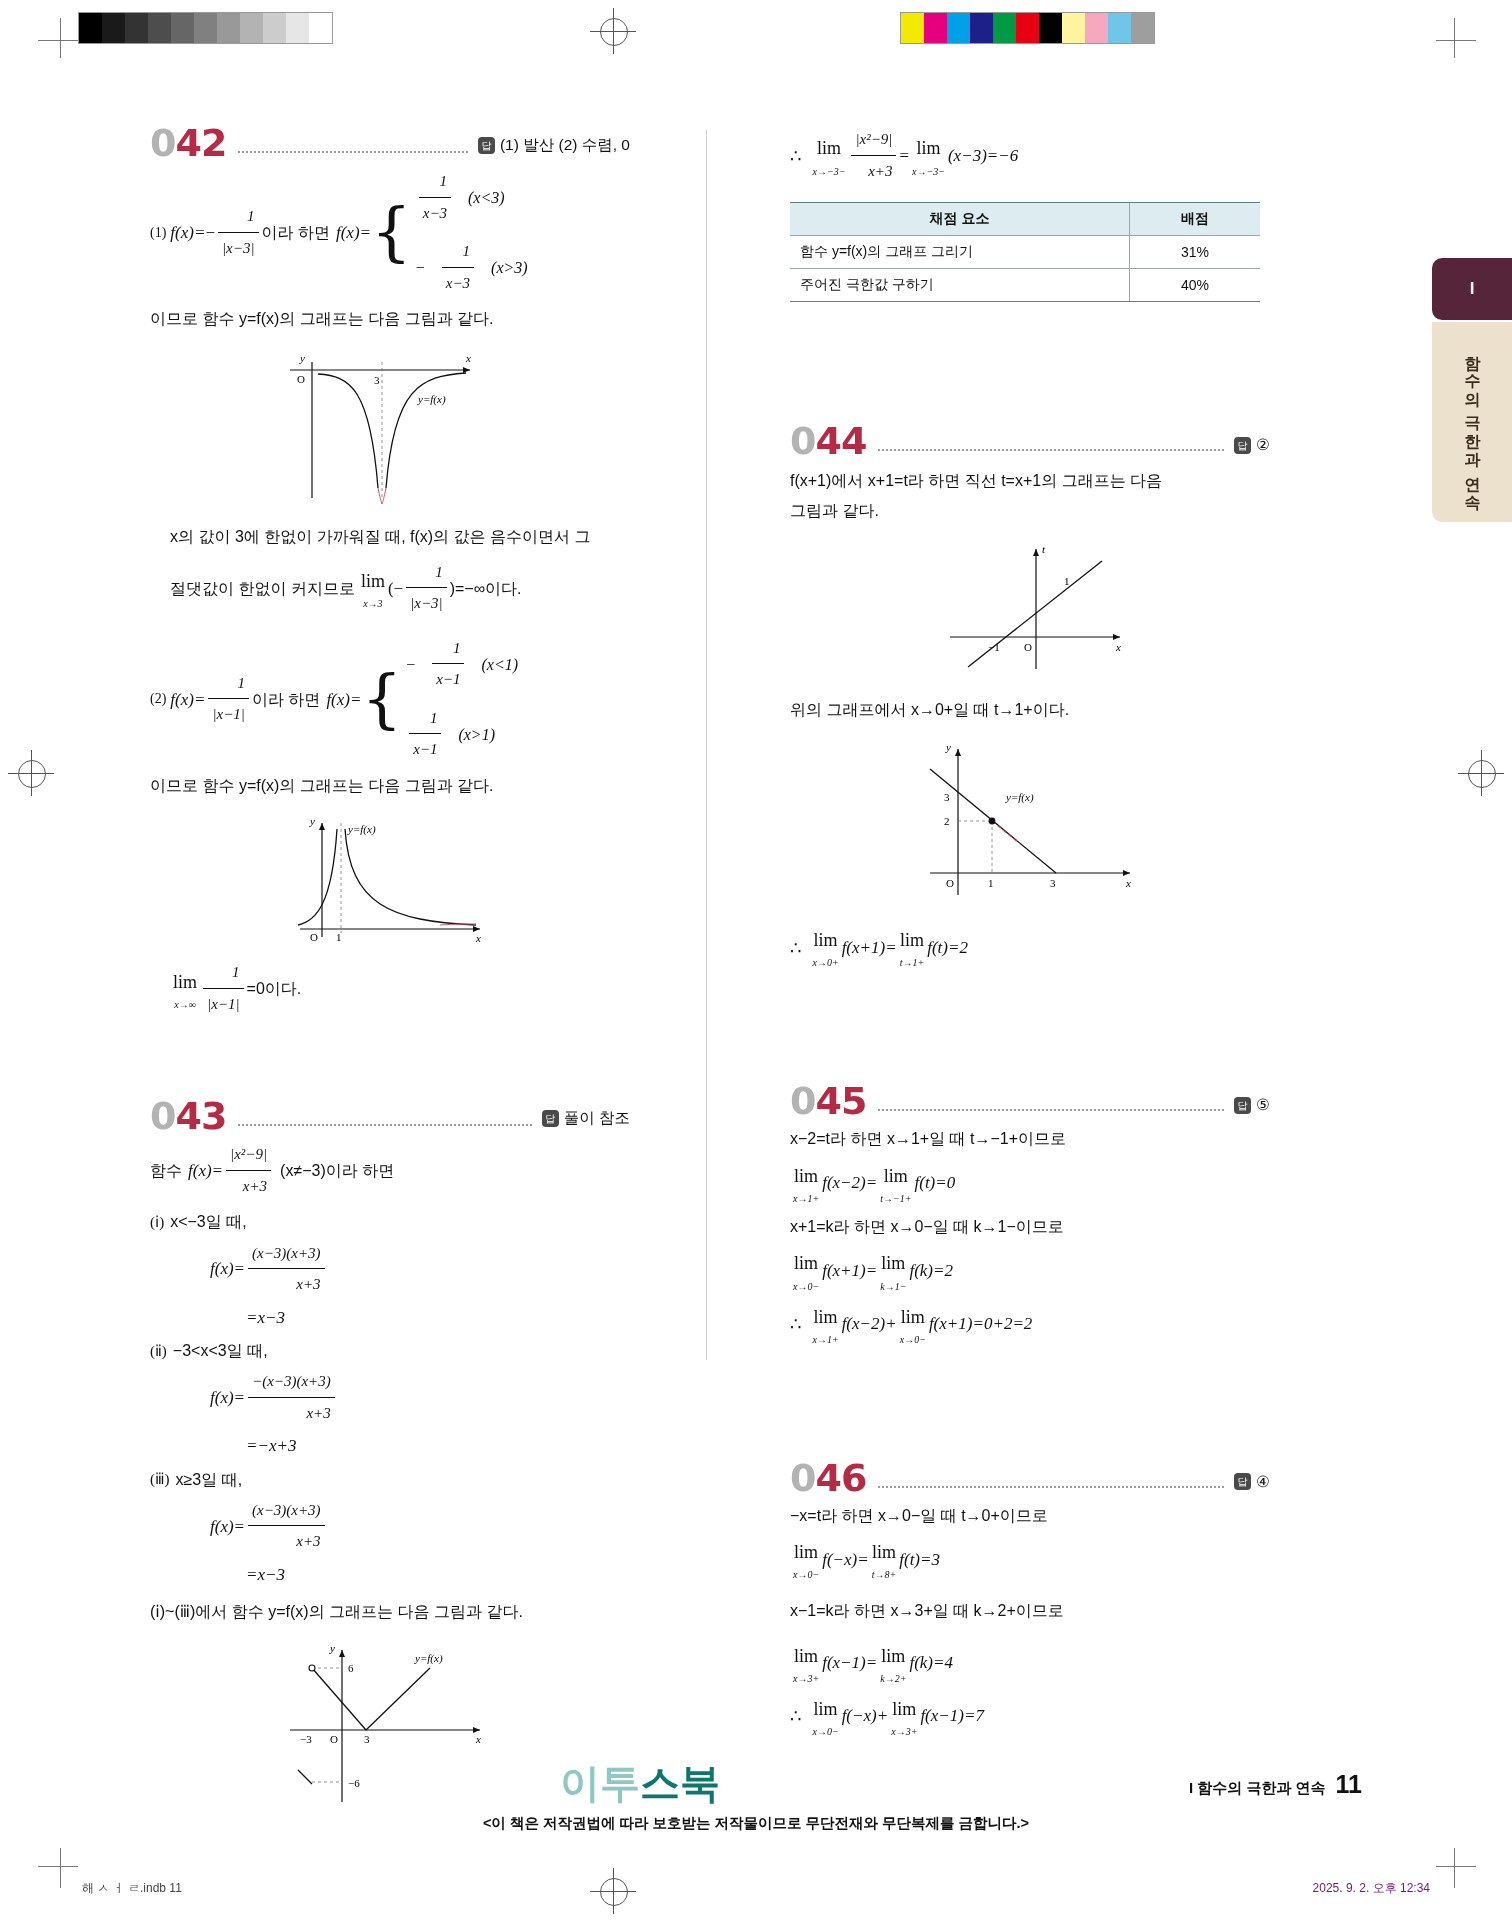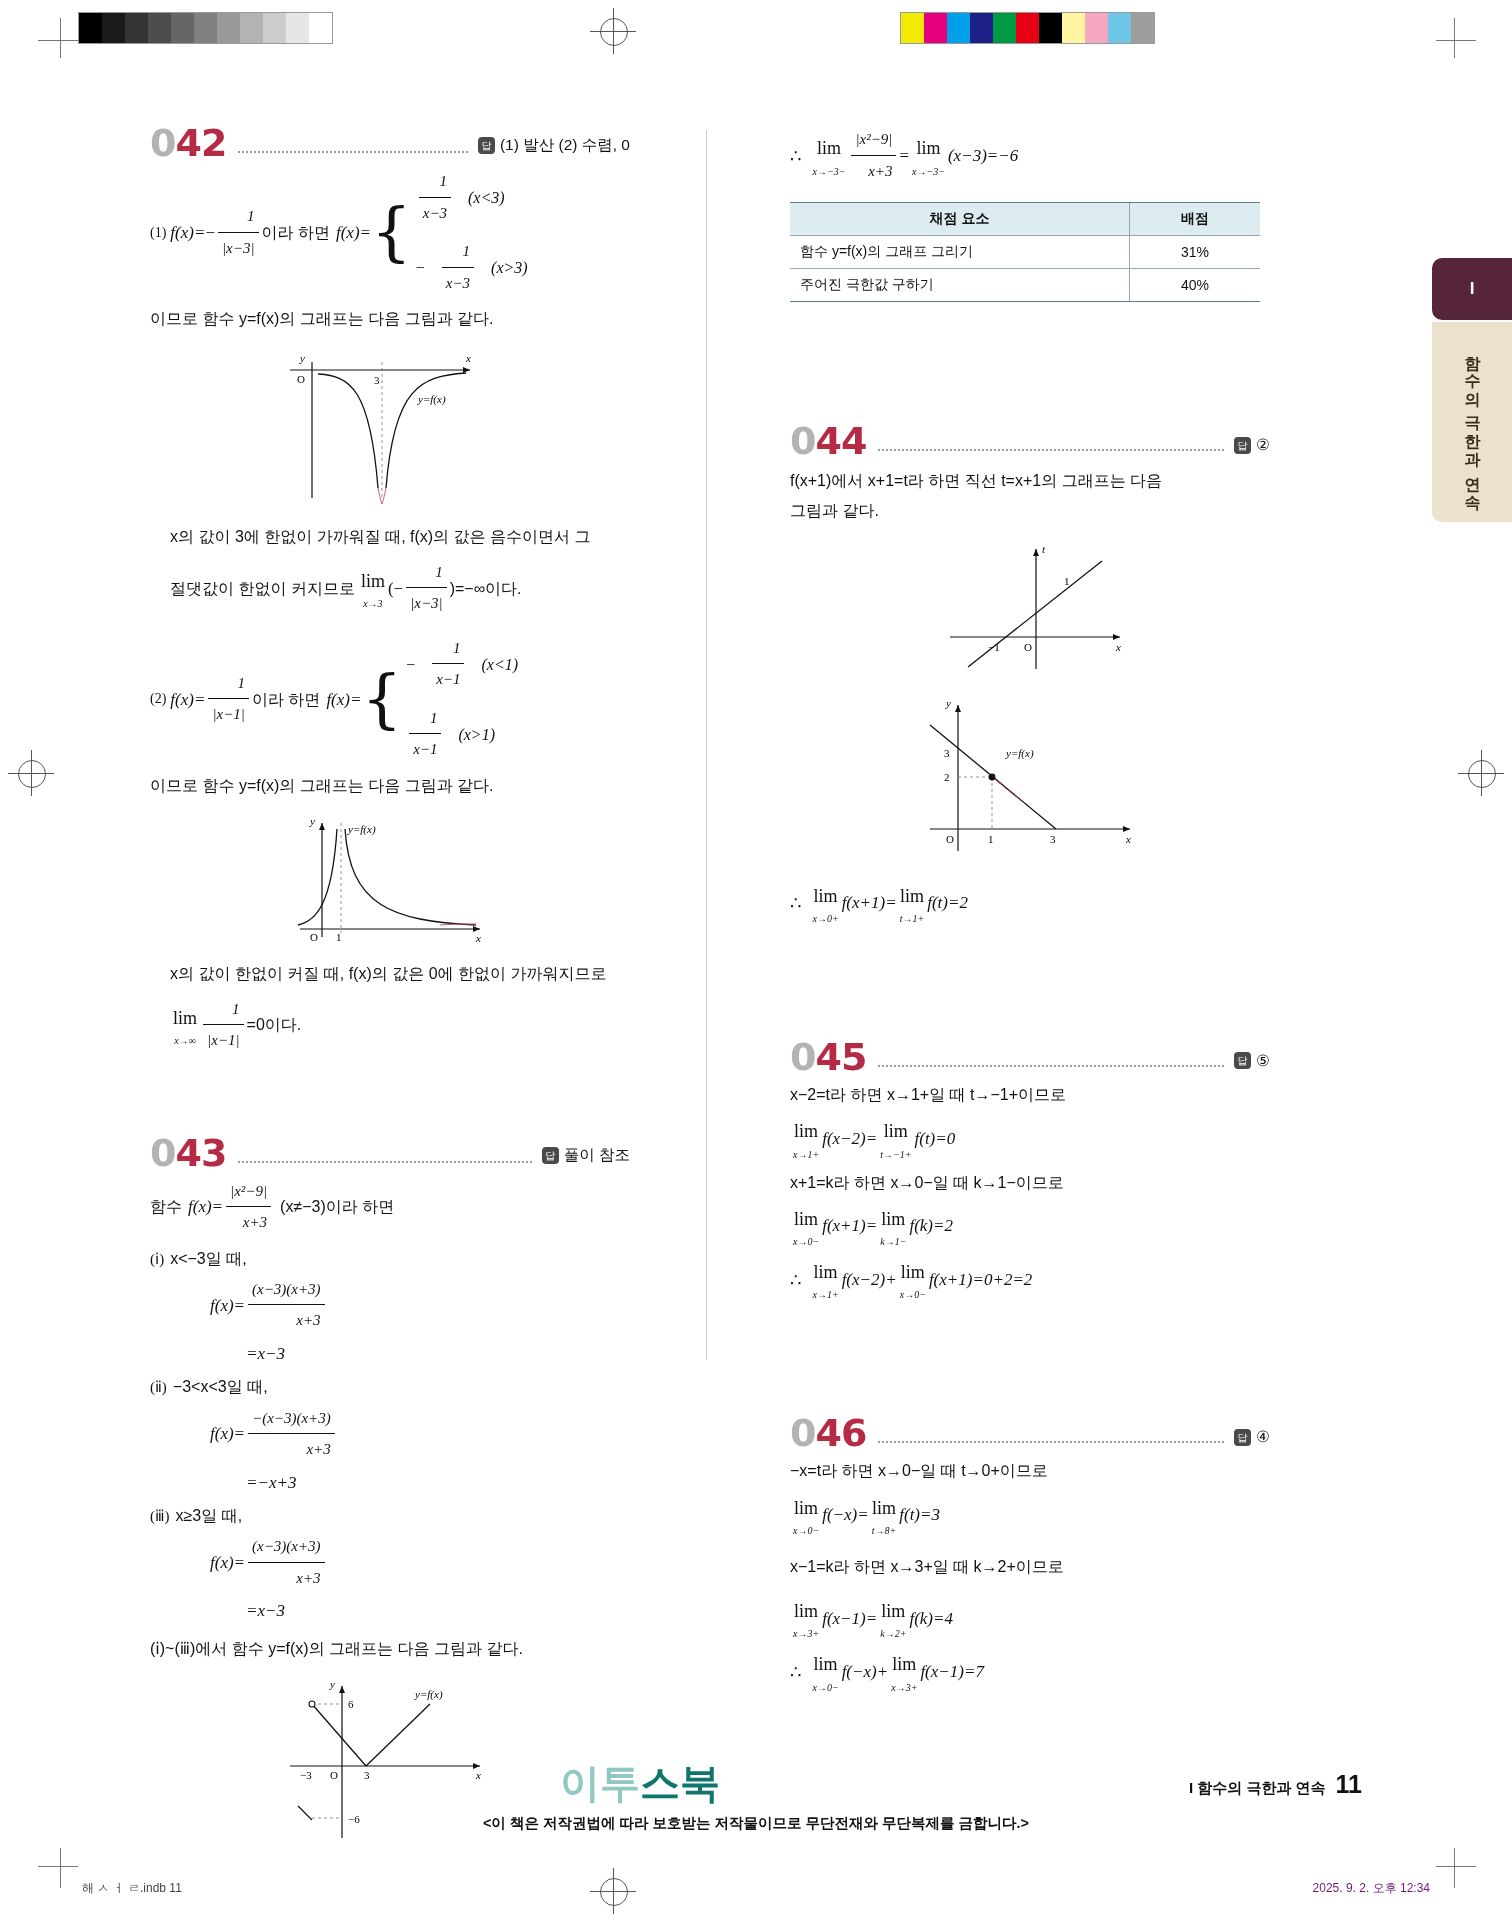--- a/index.html
+++ b/index.html
@@ -310,21 +310,20 @@
         <text x="30" y="126" font-size="11" font-family="Liberation Serif, serif">O</text>
         <text x="56" y="126" font-size="11" font-family="Liberation Serif, serif">1</text>
         <line x1="61" y1="8" x2="61" y2="118" stroke="#777" stroke-width="0.8" stroke-dasharray="3,3"></line>
         <path d="M18,110 C36,106 52,90 57,14" fill="none" stroke="#111" stroke-width="1.3"></path>
         <path d="M65,14 C70,90 110,106 196,110" fill="none" stroke="#111" stroke-width="1.3"></path>
         <path d="M160,110 C175,109 186,109 196,109" fill="none" stroke="#c85a6a" stroke-width="1"></path>
         <text x="68" y="18" font-size="11" font-style="italic" font-family="Liberation Serif, serif">y=f(x)</text>
       </svg>
     </div>
 
-    <div class="body-line ko" style="padding-left:20px;">x의 값이 한없이 커질 때, f(x)의 값은 0에 한없이 가까워지므로</div>
 
     <div class="body-line" style="display:flex;align-items:center;padding-left:20px;">
       <span class="lim">
         <span class="big">lim</span>
         <span class="sub">x→∞</span>
       </span>
       <span class="frac">
         <span class="num m">1</span>
         <span class="den m">|x−1|</span>
       </span>
@@ -487,20 +486,21 @@
         <polygon points="106,8 103,15 109,15" fill="#111"></polygon>
         <text x="112" y="12" font-size="11" font-style="italic" font-family="Liberation Serif, serif">t</text>
         <text x="186" y="110" font-size="11" font-style="italic" font-family="Liberation Serif, serif">x</text>
         <text x="94" y="110" font-size="11" font-family="Liberation Serif, serif">O</text>
         <text x="58" y="110" font-size="11" font-family="Liberation Serif, serif">−1</text>
         <text x="134" y="44" font-size="11" font-family="Liberation Serif, serif">1</text>
         <path d="M38,126 L172,20" fill="none" stroke="#111" stroke-width="1.3"></path>
       </svg>
     </div>
 
+    <div class="body-line ko">위의 그래프에서 x→0+일 때 t→1+이다.</div>
 
     <div class="graph" style="width:280px;height:170px;margin-left:120px;">
       <svg width="280" height="170" viewBox="0 0 280 170">
         <line x1="20" y1="134" x2="220" y2="134" stroke="#111" stroke-width="1.2"></line>
         <polygon points="220,134 213,131 213,137" fill="#111"></polygon>
         <line x1="48" y1="10" x2="48" y2="156" stroke="#111" stroke-width="1.2"></line>
         <polygon points="48,10 45,17 51,17" fill="#111"></polygon>
         <text x="36" y="12" font-size="11" font-style="italic" font-family="Liberation Serif, serif">y</text>
         <text x="216" y="148" font-size="11" font-style="italic" font-family="Liberation Serif, serif">x</text>
         <text x="36" y="148" font-size="11" font-family="Liberation Serif, serif">O</text>

